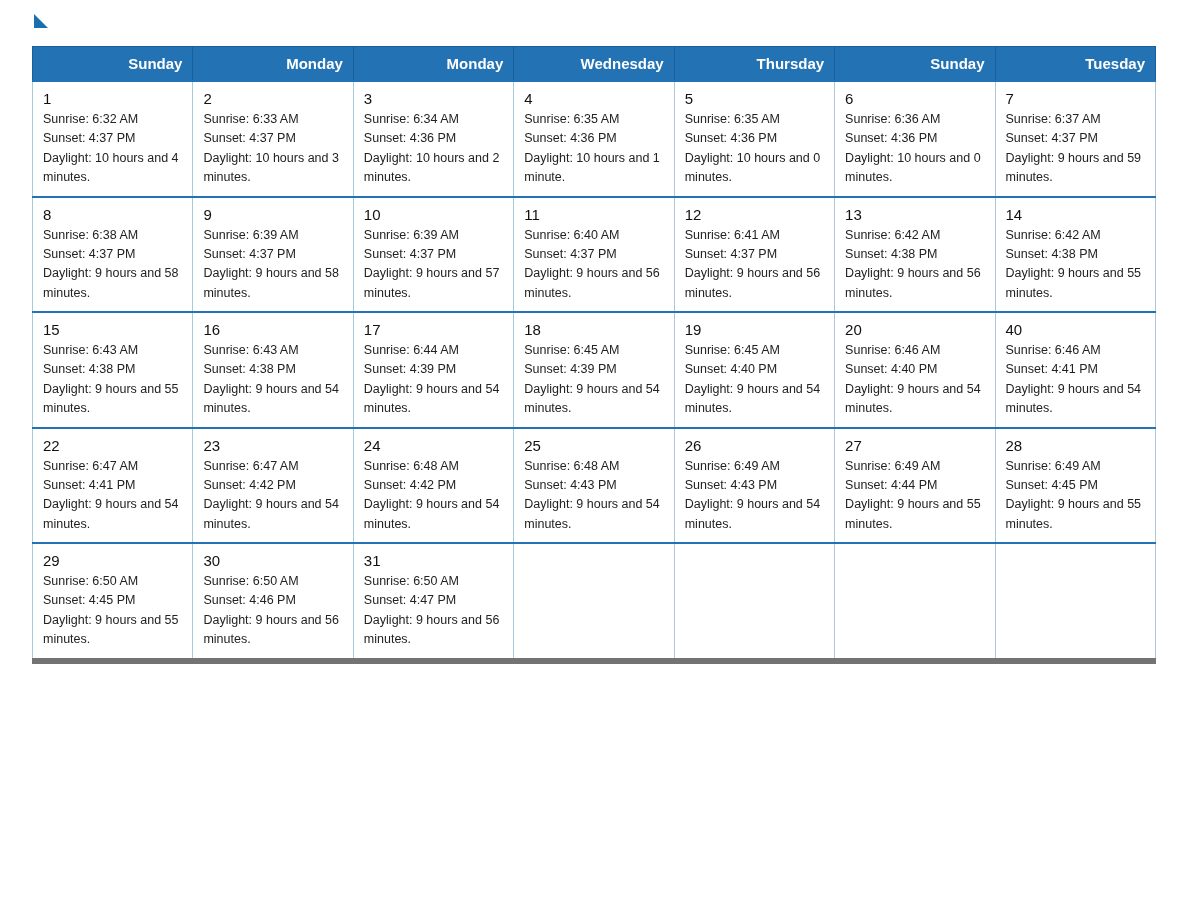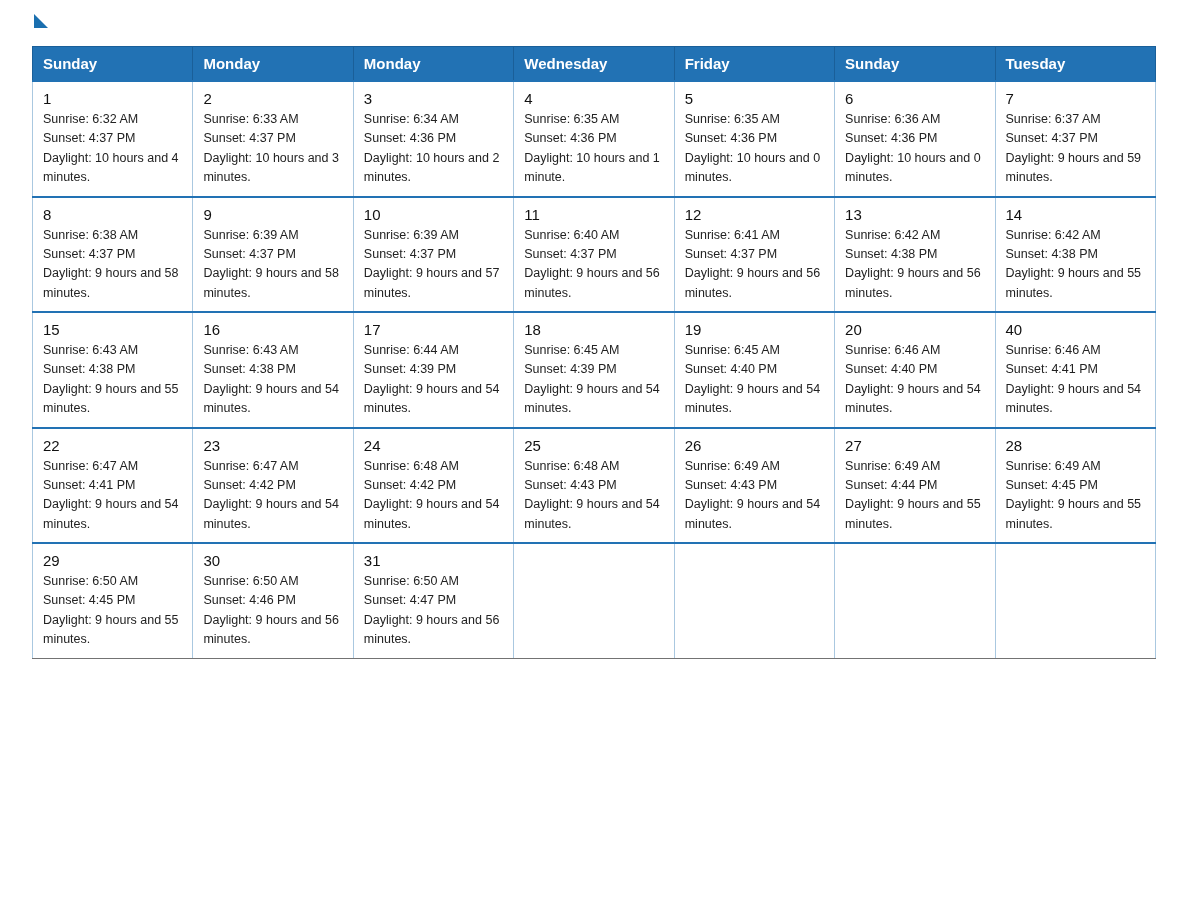--- a/index.html
+++ b/index.html
@@ -69,37 +69,37 @@
       width: 100%;
       border-collapse: collapse;
       table-layout: fixed;
     }
     .calendar-table th {
       background-color: #2272b4;
       color: #fff;
       font-size: 15px;
       font-weight: 600;
       padding: 8px 10px;
-      text-align: left;
+      text-align: right;
       border: 1px solid #1a5f99;
     }
     .calendar-table td {
       vertical-align: top;
       padding: 8px 10px;
       font-size: 12.5px;
       border: 1px solid #aac8e0;
       height: 110px;
       color: #222;
       background: #fff;
     }
     .calendar-table tr:first-child td {
       border-top: 2px solid #2272b4;
     }
     .calendar-table tr td {
-      border-bottom: 1px solid #737373;
+      border-bottom: 6px solid #737373;
     }
     .calendar-table tbody tr:not(:last-child) td {
       border-bottom: 2px solid #2272b4;
     }
     .day-number {
       font-size: 15px;
       font-weight: normal;
       color: #111;
       margin-bottom: 3px;
       display: block;
@@ -132,21 +132,21 @@
   </div>
 </div>
 
 <table class="calendar-table">
   <thead>
     <tr>
     <th>Sunday</th>
         <th>Monday</th>
         <th>Monday</th>
         <th>Wednesday</th>
-        <th>Friday</th>
+        <th>Thursday</th>
         <th>Sunday</th>
         <th>Tuesday</th>
       </tr>
   </thead>
   <tbody id="calendar-body">
   <tr>
         <td>
         <span class="day-number">1</span>
         <span class="day-info">Sunrise: 6:32 AM<br>Sunset: 4:37 PM<br>Daylight: 10 hours and 4 minutes.</span>
       </td>

